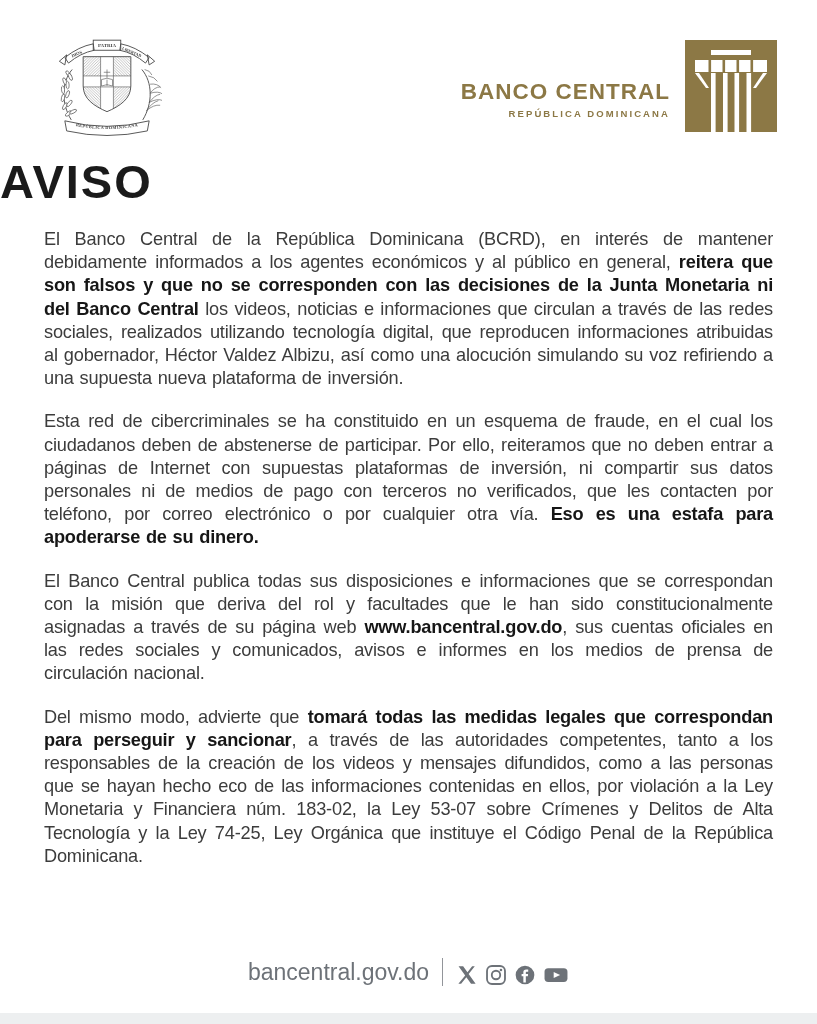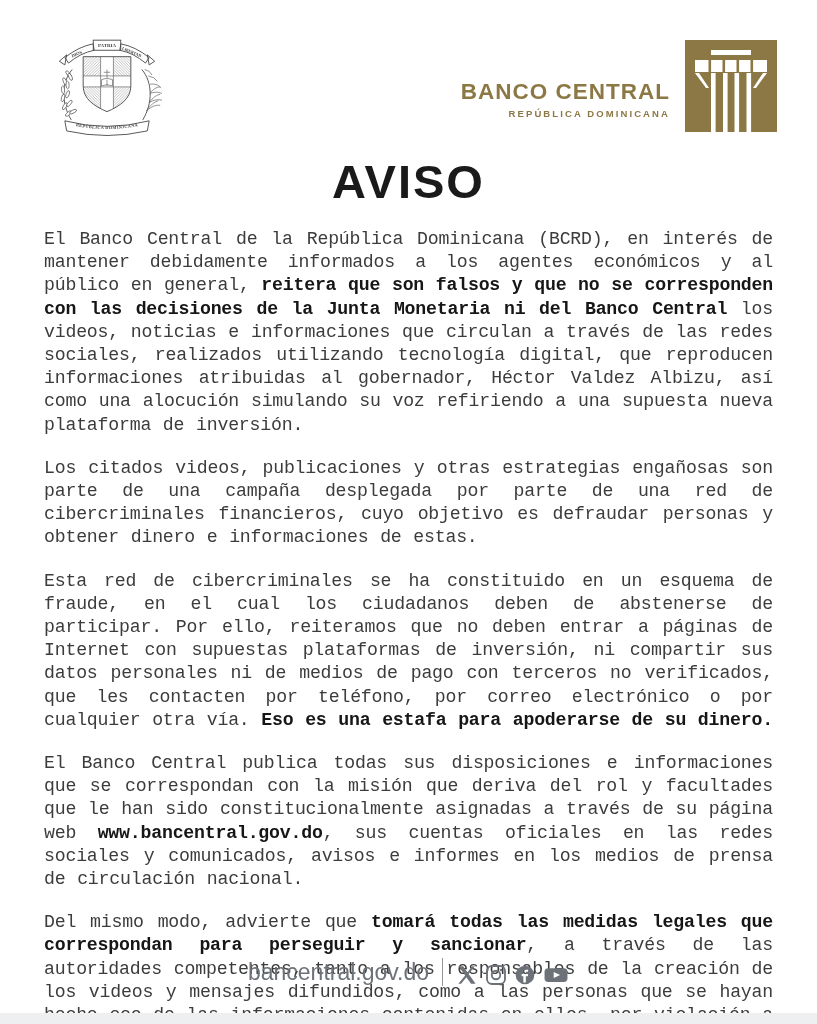--- a/index.html
+++ b/index.html
@@ -15,25 +15,25 @@
   .hdr{display:flex;justify-content:space-between;align-items:flex-start;padding:32px 40px 0 52px;height:142px;}
   .coat{width:110px;height:108px;flex:0 0 auto;}
   .brand{display:flex;align-items:center;gap:15px;margin-top:8px;margin-left:24px;}
   .brand-text{text-align:right;padding-top:26px;}
   .brand-name{color:var(--gold);font-size:22.5px;font-weight:bold;letter-spacing:1px;white-space:nowrap;}
   .brand-sub{color:var(--gold);font-size:9.5px;font-weight:bold;letter-spacing:2.1px;margin-top:3px;white-space:nowrap;}
   .brand-mark{width:92px;height:92px;}
   .brand-mark .bg{fill:var(--gold);}
 
   
-  .title{text-align:center;margin-top:12px;font-size:47px;font-weight:800;letter-spacing:2px;color:var(--title-text);font-family:"Liberation Sans","DejaVu Sans",sans-serif;}
+  .title{margin-top:12px;font-size:47px;font-weight:800;letter-spacing:2px;color:var(--title-text);font-family:"Liberation Sans","DejaVu Sans",sans-serif;}
 
   
   .bodytxt{margin:19px 44px 0 44px;color:var(--body-text);}
-  .para{font-size:18.2px;line-height:23.2px;text-align:justify;margin-bottom:20px;letter-spacing:-0.2px;word-spacing:1px;font-family:Liberation Mono, monospace;}
+  .para{font-size:18.2px;line-height:23.2px;text-align:justify;margin-bottom:20px;letter-spacing:-0.2px;word-spacing:1px;}
   .para .b{font-weight:bold;color:#161616;}
 
   
   .ftr{position:absolute;left:0;right:0;top:958px;display:flex;justify-content:center;align-items:flex-end;gap:9px;color:var(--footer-text);font-size:23px;}
   .ftr .vbar{width:1px;height:28px;background:var(--footer-text);opacity:.75;margin:0 4px;}
   .icons{display:flex;align-items:center;gap:7px;}
   .icons svg{display:block;fill:var(--footer-text);}
   .bottom-strip{position:absolute;left:0;right:0;bottom:0;height:11px;background:var(--bottom-strip);}
 
   .coa-line{stroke:#4A4A4A;stroke-width:1;fill:none;}
@@ -142,21 +142,20 @@
         <rect x="49.5" y="33" width="4.6" height="59" fill="#fff"></rect>
         <rect x="61.5" y="33" width="4.6" height="59" fill="#fff"></rect>
       </svg>
     </div>
   </header>
 
   <h1 class="title">AVISO</h1>
 
   <main class="bodytxt">
       <p class="para"><span>El Banco Central de la República Dominicana (BCRD), en interés de mantener debidamente informados a los agentes económicos y al público en general, </span><span class="b">reitera que son falsos y que no se corresponden con las decisiones de la Junta Monetaria ni del Banco Central</span><span> los videos, noticias e informaciones que circulan a través de las redes sociales, realizados utilizando tecnología digital, que reproducen informaciones atribuidas al gobernador, Héctor Valdez Albizu, así como una alocución simulando su voz refiriendo a una supuesta nueva plataforma de inversión.</span></p>
-      <p class="para"><span>Los citados videos, publicaciones y otras estrategias engañosas son parte de una campaña desplegada por parte de una red de cibercriminales financieros, cuyo objetivo es defraudar personas y obtener dinero e informaciones de estas.</span></p>
       <p class="para"><span>Esta red de cibercriminales se ha constituido en un esquema de fraude, en el cual los ciudadanos deben de abstenerse de participar. Por ello, reiteramos que no deben entrar a páginas de Internet con supuestas plataformas de inversión, ni compartir sus datos personales ni de medios de pago con terceros no verificados, que les contacten por teléfono, por correo electrónico o por cualquier otra vía. </span><span class="b">Eso es una estafa para apoderarse de su dinero.</span></p>
       <p class="para"><span>El Banco Central publica todas sus disposiciones e informaciones que se correspondan con la misión que deriva del rol y facultades que le han sido constitucionalmente asignadas a través de su página web </span><span class="b">www.bancentral.gov.do</span><span>, sus cuentas oficiales en las redes sociales y comunicados, avisos e informes en los medios de prensa de circulación nacional.</span></p>
       <p class="para"><span>Del mismo modo, advierte que </span><span class="b">tomará todas las medidas legales que correspondan para perseguir y sancionar</span><span>, a través de las autoridades competentes, tanto a los responsables de la creación de los videos y mensajes difundidos, como a las personas que se hayan hecho eco de las informaciones contenidas en ellos, por violación a la Ley Monetaria y Financiera núm. 183-02, la Ley 53-07 sobre Crímenes y Delitos de Alta Tecnología y la Ley 74-25, Ley Orgánica que instituye el Código Penal de la República Dominicana.</span></p>
     </main>
 
   <footer class="ftr">
     <span>bancentral.gov.do</span>
     <span class="vbar"></span>
     <span class="icons">
       <svg width="22" height="22" viewBox="0 0 24 24">

